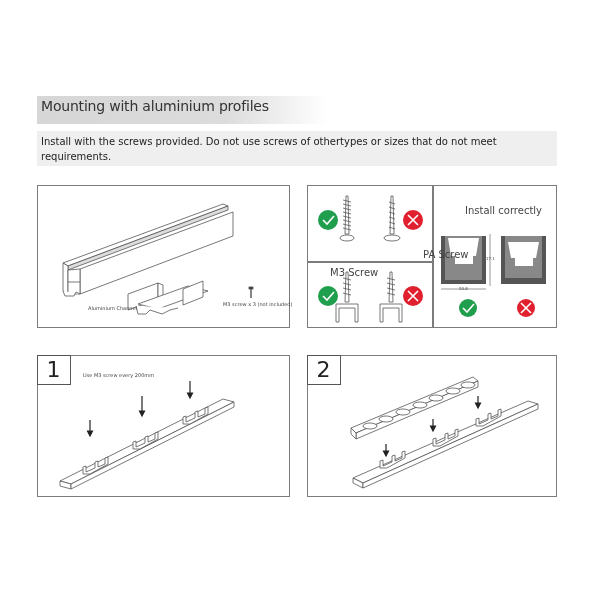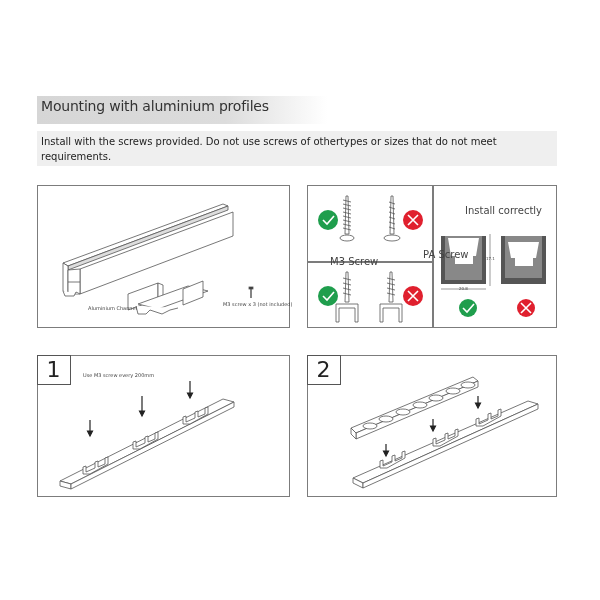--- a/index.html
+++ b/index.html
@@ -97,21 +97,21 @@
       <line x1="133" y1="103" x2="178" y2="103" stroke="#555" stroke-width="0.6"></line>
       <rect x="193" y="50" width="45" height="48" fill="#555"></rect>
       <rect x="197" y="50" width="37" height="42" fill="#888"></rect>
       <path d="M200,56 L231,56 L228,72 L225,72 L225,80 L207,80 L207,72 L203,72 Z" fill="#fff"></path>
     </g>
     <circle cx="160" cy="122" r="9" fill="#1f9e4d"></circle>
     <path d="M155,122 L159,126 L166,118" stroke="#fff" stroke-width="1.6" fill="none"></path>
     <circle cx="218" cy="122" r="9" fill="#e0202e"></circle>
     <path d="M213,117 L223,127 M223,117 L213,127" stroke="#fff" stroke-width="1.6"></path>
   </svg>
-  <div class="lbl-md" style="left:22px;top:70px;">M3 Screw</div>
+  <div class="lbl-md" style="left:22px;top:81px;">M3 Screw</div>
   <div class="lbl-md" style="left:67px;top:63px;margin-left:48px;">PA Screw</div>
   <div class="lbl-md" style="left:157px;top:19px;">Install correctly</div>
   <div class="lbl" style="left:151px;top:100px;font-size:4px;">20.8</div>
   <div class="lbl" style="left:178px;top:70px;font-size:4px;">17.1</div>
 </div>
 
 <div class="box" style="left:37px;top:355px;width:253px;height:142px;">
   <div class="step-num">1</div>
   <div class="lbl" style="left:45px;top:16px;">Use M3 screw every 200mm</div>
   <svg width="253" height="142">

